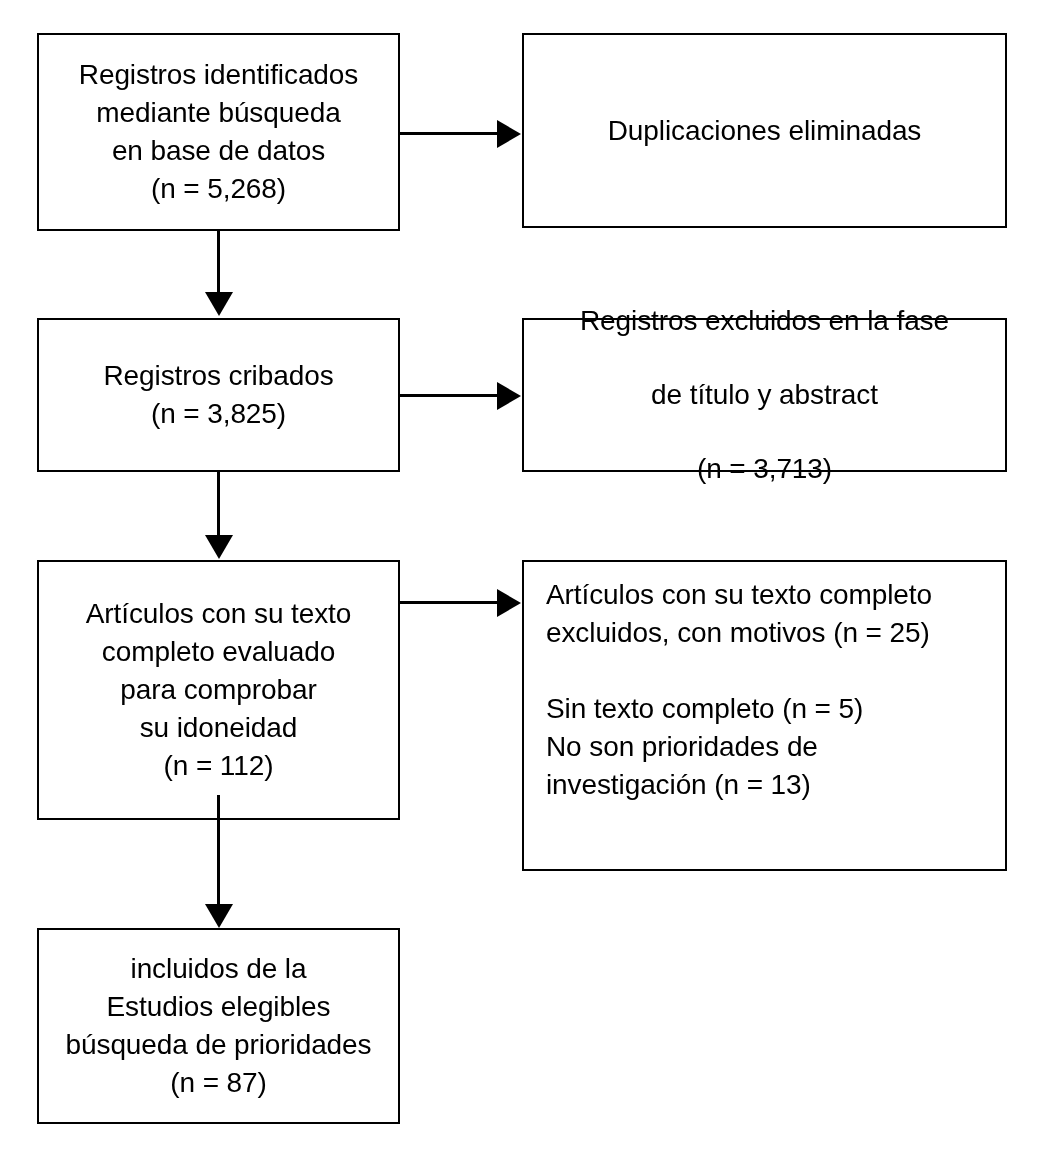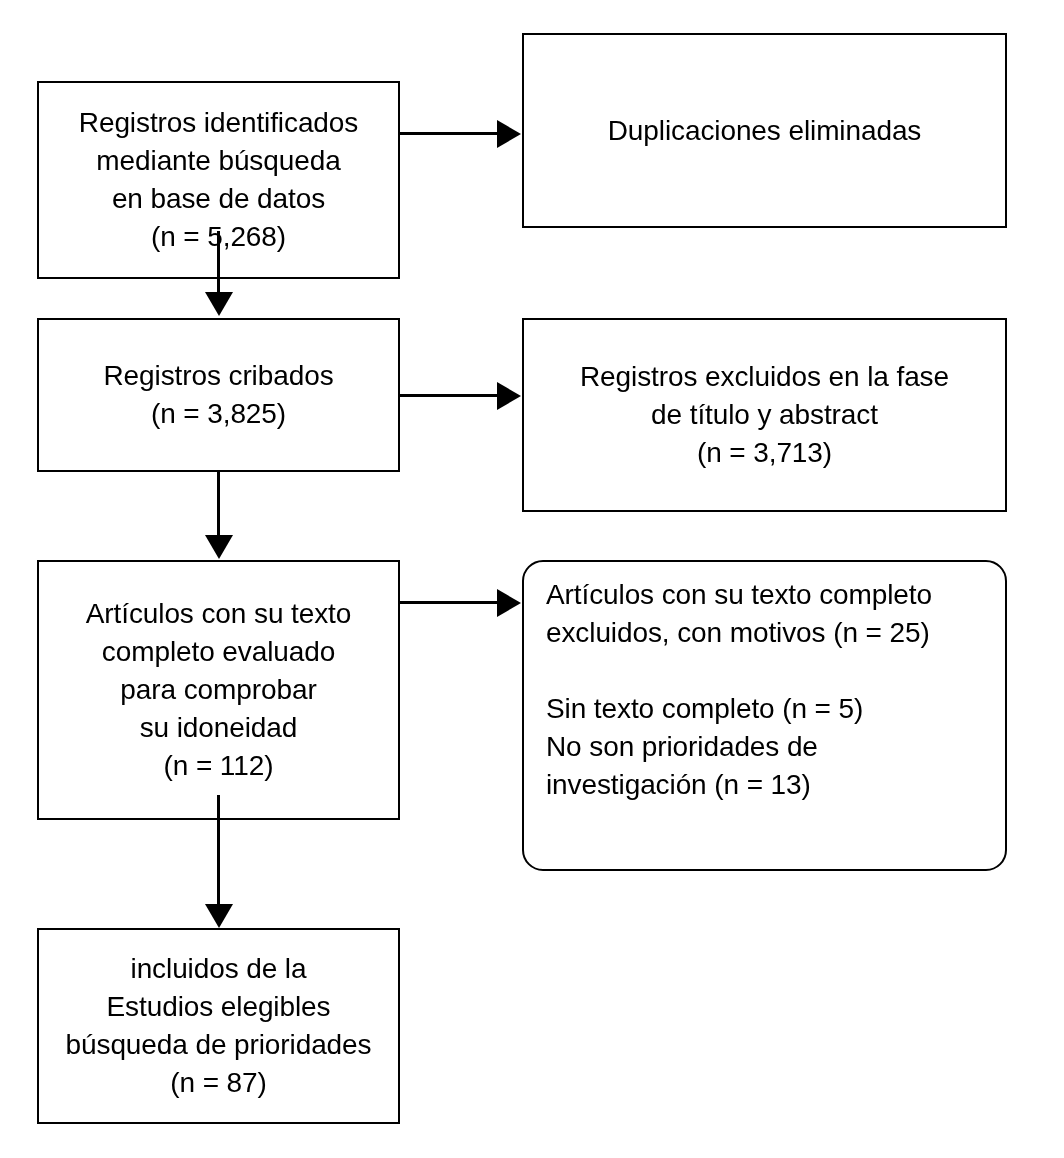--- a/index.html
+++ b/index.html
@@ -41,26 +41,26 @@
     font-size: 28px;
     line-height: 38px;
     white-space: pre;
     letter-spacing: -0.1px;
   }
   .gap-line {
     height: 38px;
   }
 
   
-  #box-identified   { left: 37px;  top: 33px;  width: 363px; height: 198px; margin-top: 48px; }
+  #box-identified   { left: 37px;  top: 33px;  width: 363px; height: 198px; }
   #box-duplicates   { left: 522px; top: 33px;  width: 485px; height: 195px; }
   #box-screened     { left: 37px;  top: 318px; width: 363px; height: 154px; }
-  #box-excluded-ta  { left: 522px; top: 318px; width: 485px; height: 194px; }
+  #box-excluded-ta  { left: 522px; top: 318px; width: 485px; height: 154px; gap: 36px; }
   #box-fulltext     { left: 37px;  top: 560px; width: 363px; height: 260px; }
-  #box-excl-reasons { left: 522px; top: 560px; width: 485px; height: 311px; border-radius: 21px; }
+  #box-excl-reasons { left: 522px; top: 560px; width: 485px; height: 311px; }
   #box-included     { left: 37px;  top: 928px; width: 363px; height: 196px; }
 
   
   .v-stem {
     position: absolute;
     width: 3px;
     background: #000000;
     left: 217px;
   }
   .v-head {

